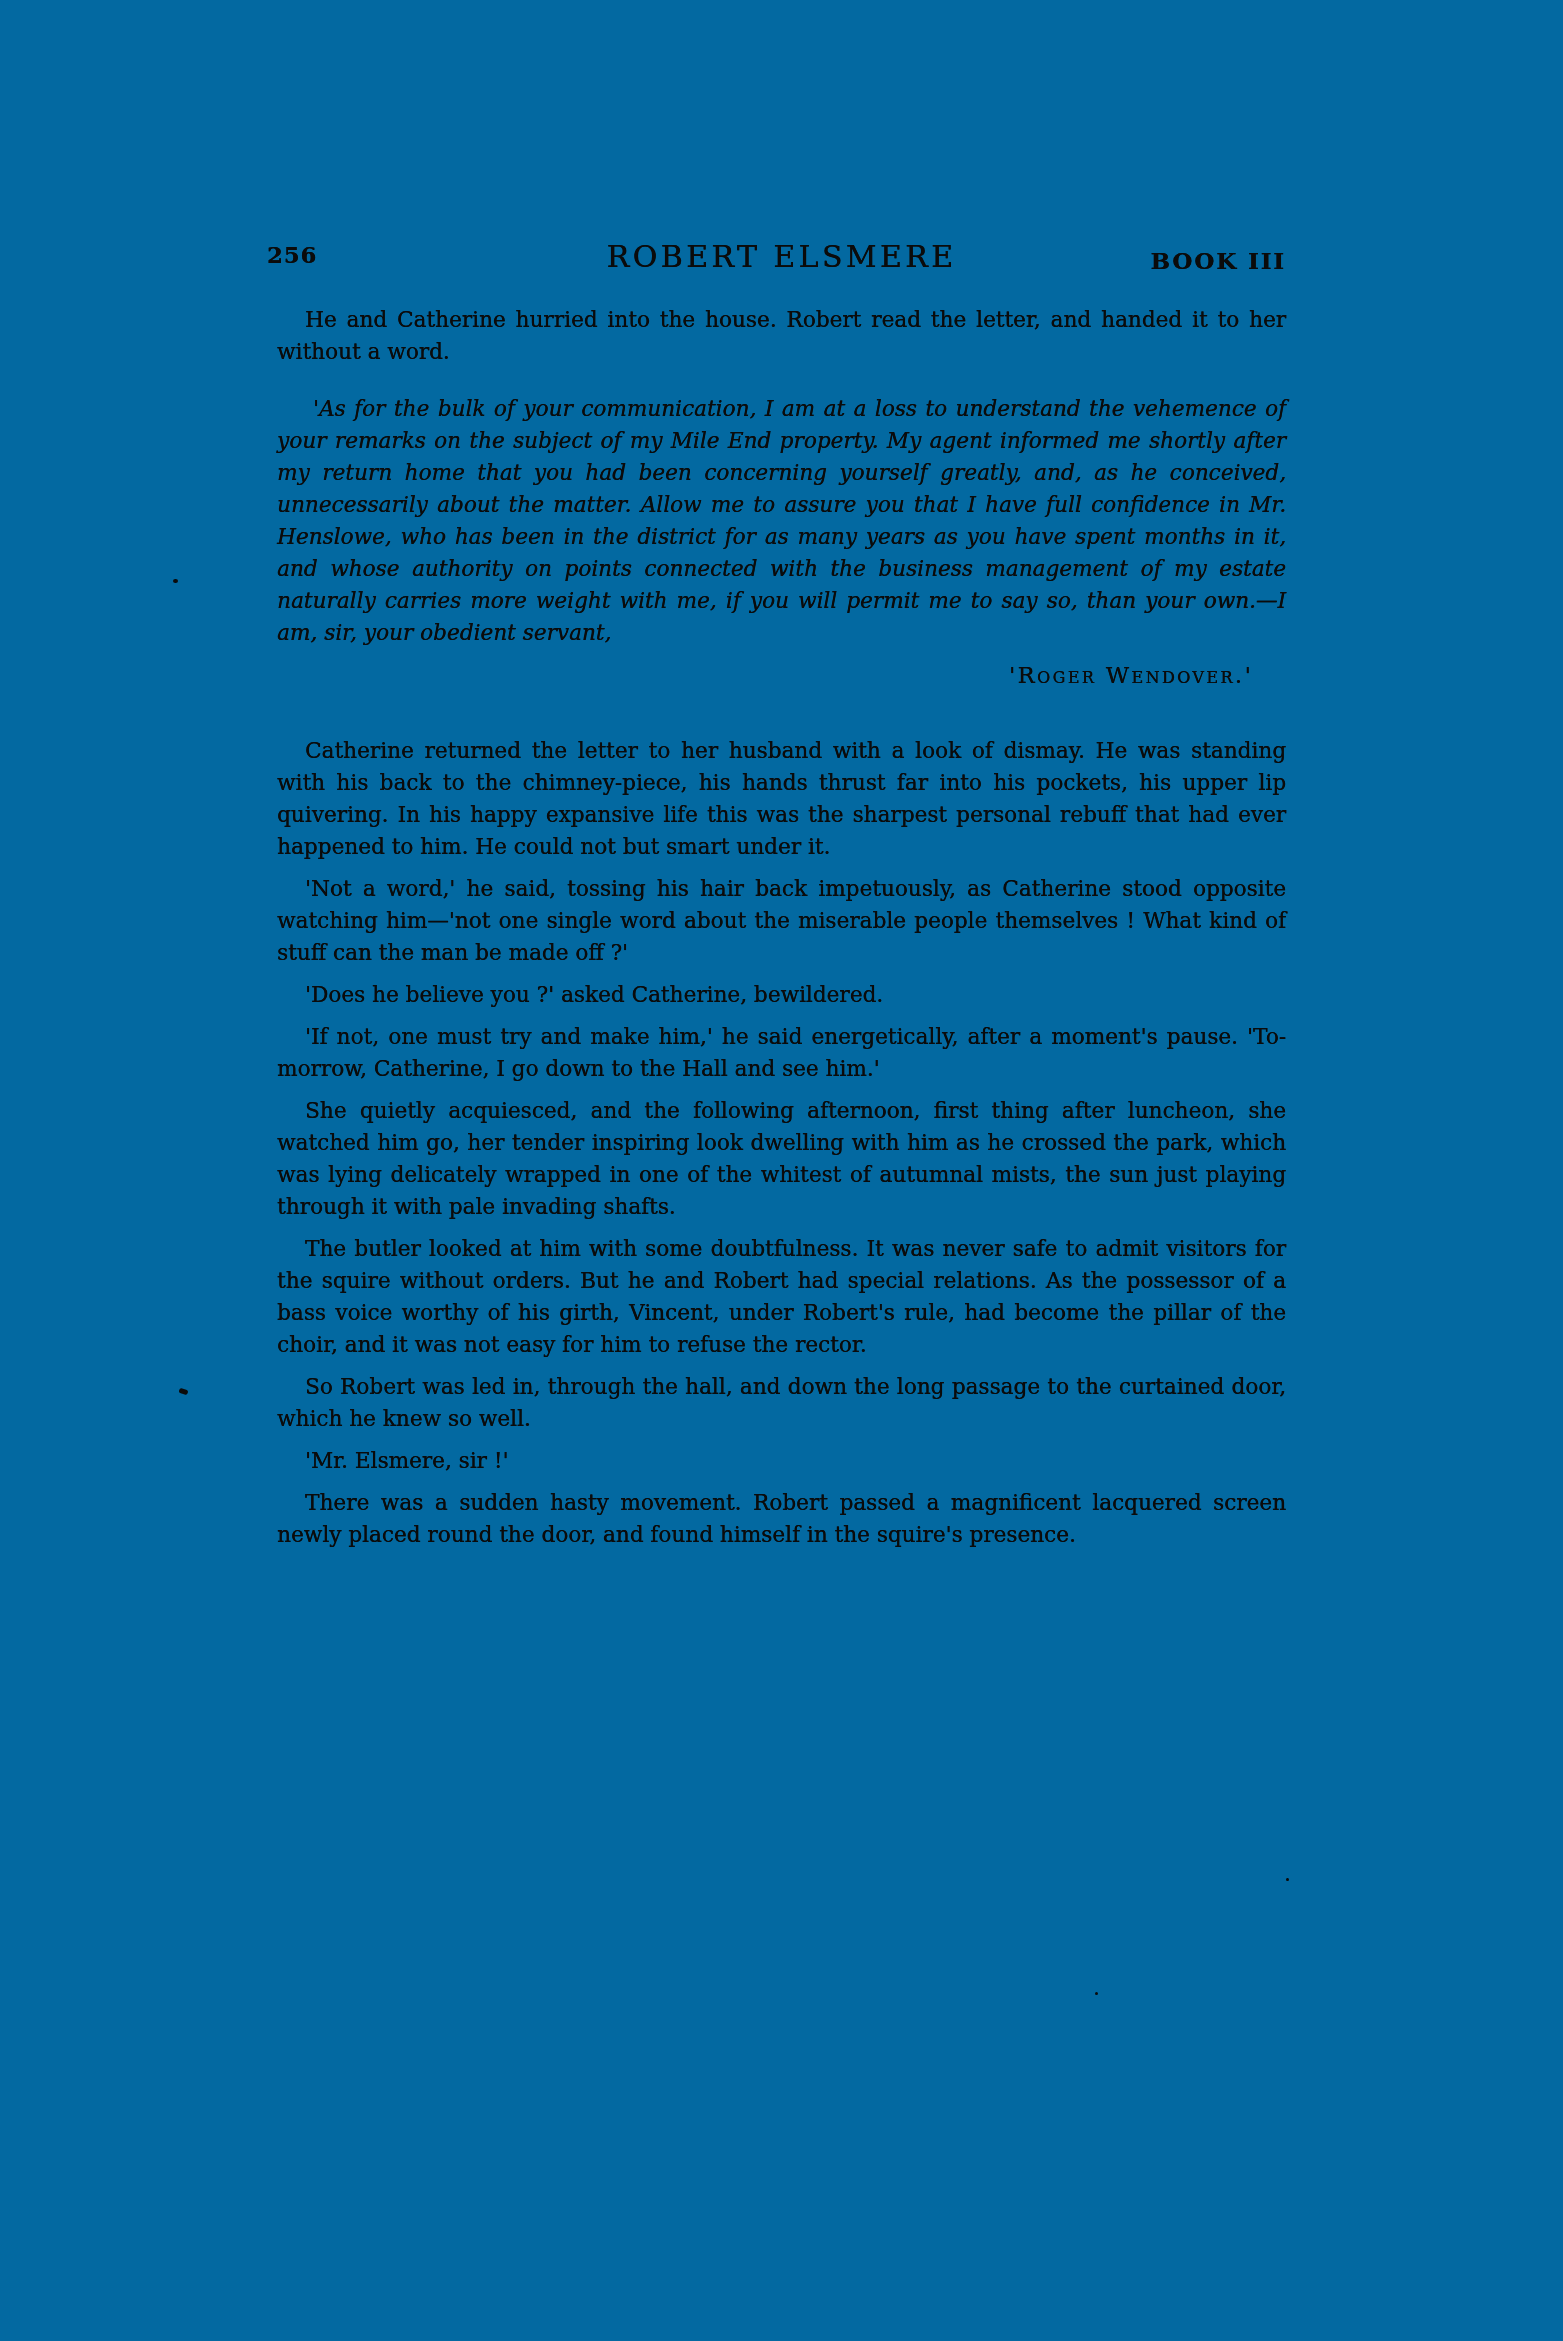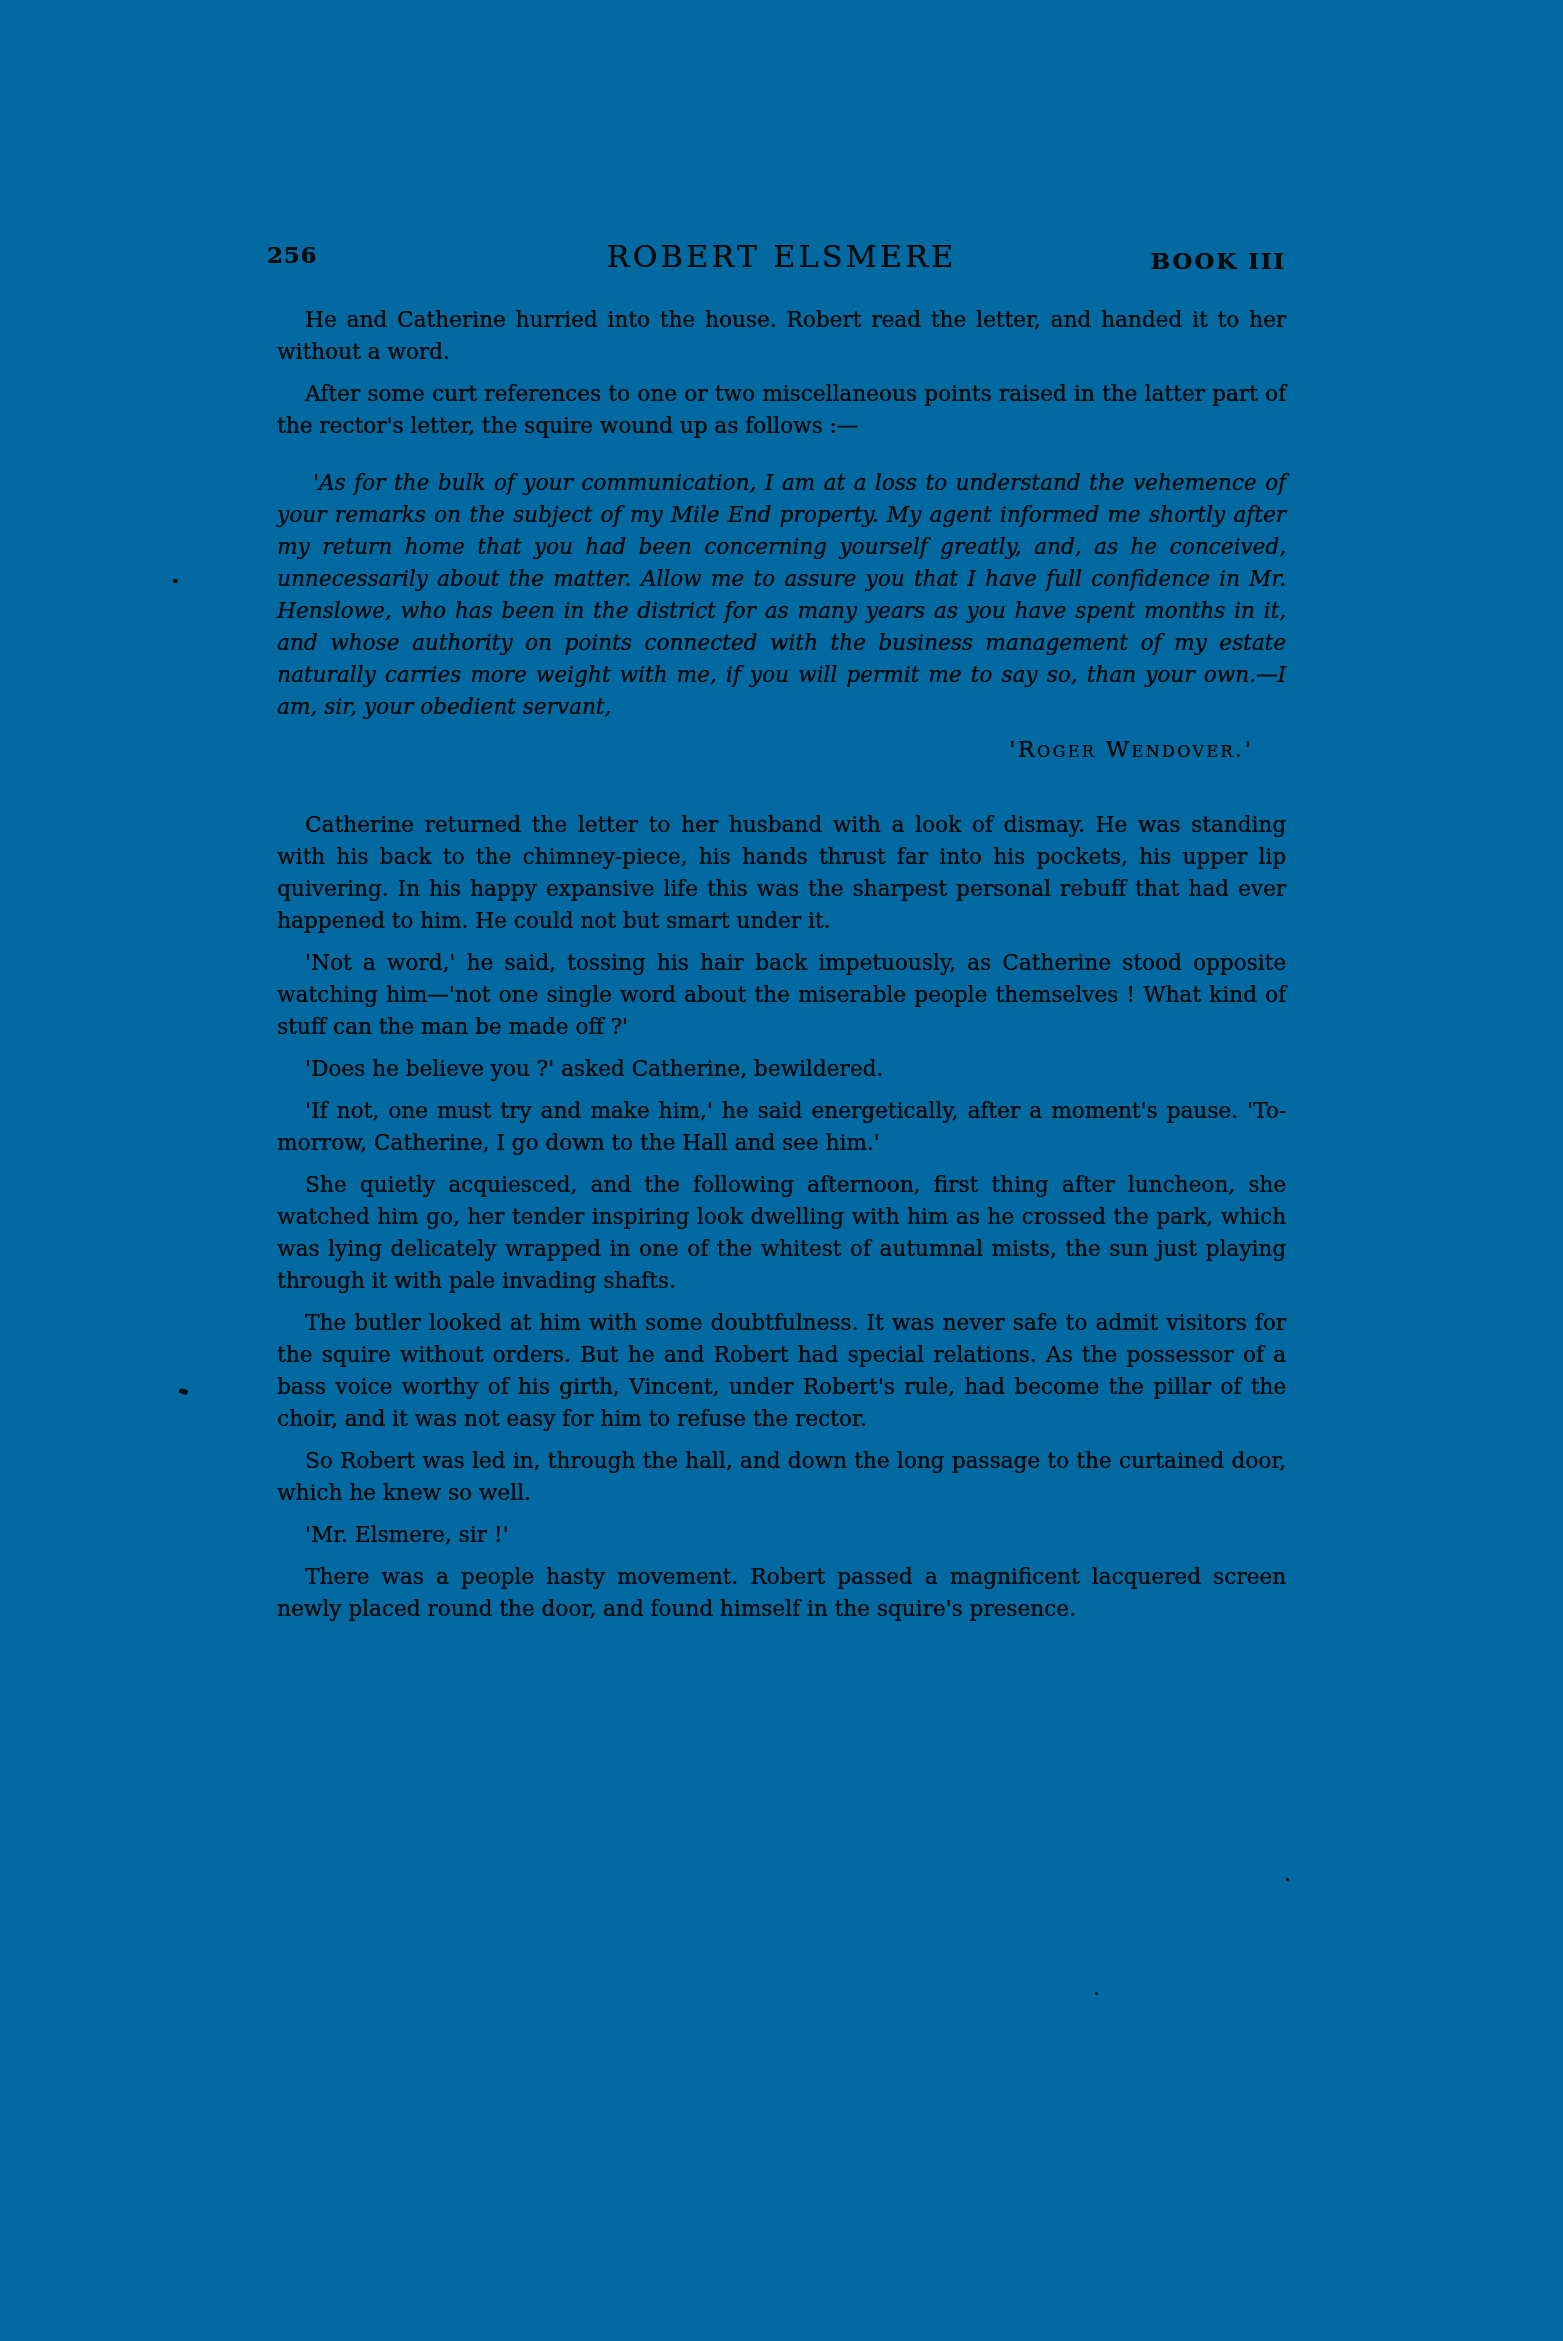--- a/index.html
+++ b/index.html
@@ -101,32 +101,31 @@
 <div class="page">
 
   <header class="running-head">
     <span class="page-num">256</span>
     <span class="running-title">ROBERT ELSMERE</span>
     <span class="book-label">BOOK III</span>
   </header>
 
   <main class="text-block">
     <p>He and Catherine hurried into the house. Robert read the letter, and handed it to her without a word.</p>
-    <p>After some curt references to one or two miscellaneous points raised in the latter part of the rector's letter, the squire wound up as follows :—</p>
     <p class="letter-body">'As for the bulk of your communication, I am at a loss to understand the vehemence of your remarks on the subject of my Mile End property. My agent informed me shortly after my return home that you had been concerning yourself greatly, and, as he conceived, unnecessarily about the matter. Allow me to assure you that I have full confidence in Mr. Henslowe, who has been in the district for as many years as you have spent months in it, and whose authority on points connected with the business management of my estate naturally carries more weight with me, if you will permit me to say so, than your own.—I am, sir, your obedient servant,</p>
     <p class="letter-signature">'Roger Wendover.'</p>
     <p class="after-letter">Catherine returned the letter to her husband with a look of dismay. He was standing with his back to the chimney-piece, his hands thrust far into his pockets, his upper lip quivering. In his happy expansive life this was the sharpest personal rebuff that had ever happened to him. He could not but smart under it.</p>
     <p>'Not a word,' he said, tossing his hair back impetuously, as Catherine stood opposite watching him—'not one single word about the miserable people themselves ! What kind of stuff can the man be made off ?'</p>
     <p>'Does he believe you ?' asked Catherine, bewildered.</p>
     <p>'If not, one must try and make him,' he said energetically, after a moment's pause. 'To-morrow, Catherine, I go down to the Hall and see him.'</p>
     <p>She quietly acquiesced, and the following afternoon, first thing after luncheon, she watched him go, her tender inspiring look dwelling with him as he crossed the park, which was lying delicately wrapped in one of the whitest of autumnal mists, the sun just playing through it with pale invading shafts.</p>
     <p>The butler looked at him with some doubtfulness. It was never safe to admit visitors for the squire without orders. But he and Robert had special relations. As the possessor of a bass voice worthy of his girth, Vincent, under Robert's rule, had become the pillar of the choir, and it was not easy for him to refuse the rector.</p>
     <p>So Robert was led in, through the hall, and down the long passage to the curtained door, which he knew so well.</p>
     <p>'Mr. Elsmere, sir !'</p>
-    <p>There was a people hasty movement. Robert passed a magnificent lacquered screen newly placed round the door, and found himself in the squire's presence.</p>
+    <p>There was a sudden hasty movement. Robert passed a magnificent lacquered screen newly placed round the door, and found himself in the squire's presence.</p>
   </main>
 
   <div class="speck speck-1"></div>
   <div class="speck speck-2"></div>
   <div class="speck speck-3"></div>
   <div class="speck speck-4"></div>
 
 </div>
 
 

